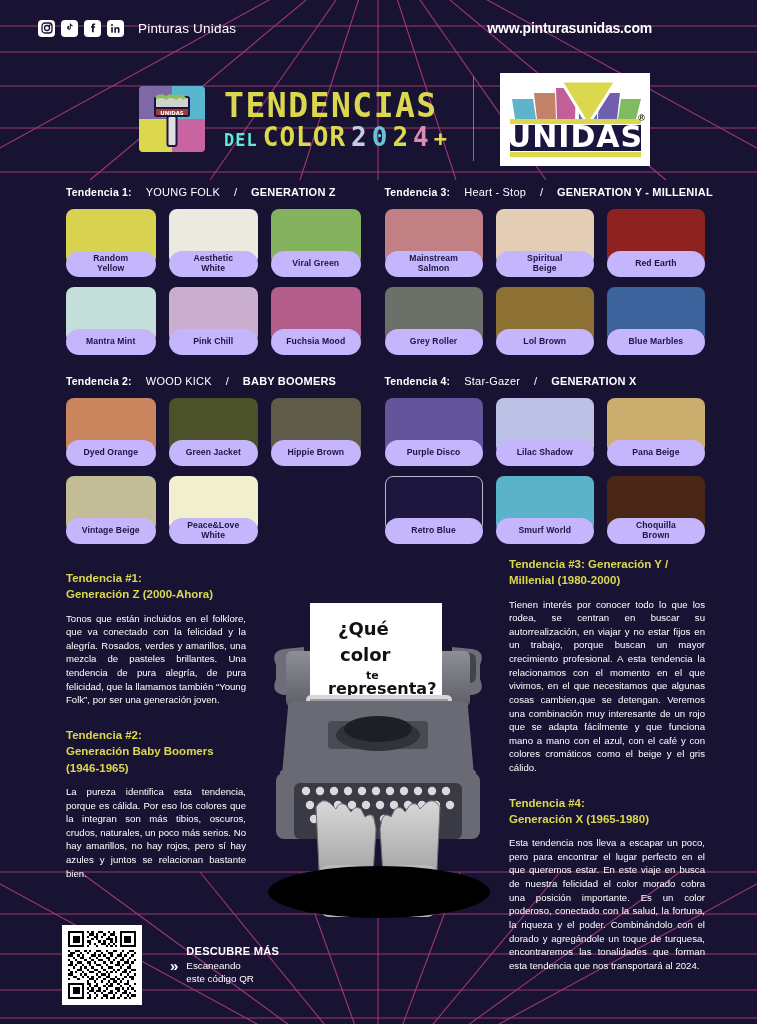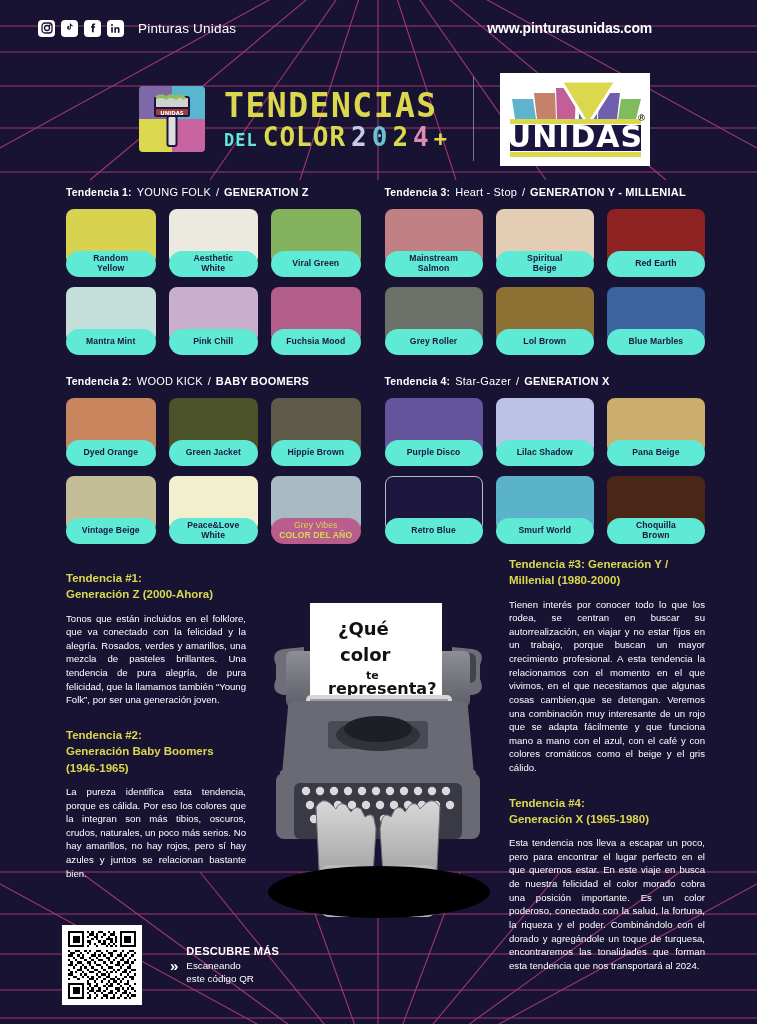--- a/index.html
+++ b/index.html
@@ -70,34 +70,34 @@
   }
   .ul-reg { position:absolute; right:5px; top:40px; font-size:9px; font-weight:bold; color:#111; }
 
   
   .palettes { position:absolute; left:0; top:186px; width:757px; z-index:5; }
   .pal-row { display:flex; }
   .pal-block { width:50%; padding:0 0 0 0; }
   .pal-block.left  { padding-left:66px; padding-right:18px; }
   .pal-block.right { padding-left:6px;  padding-right:52px; }
 
-  .pal-title { display:flex; align-items:baseline; gap:5px; margin-bottom:11px; white-space:nowrap; }
+  .pal-title { display:flex; align-items:baseline; gap:14px; margin-bottom:11px; white-space:nowrap; }
   .pt-num  { color:#ffffff; font-size:10.5px; font-weight:bold; letter-spacing:.2px; }
   .pt-name { color:#ffffff; font-size:11px; font-weight:400; letter-spacing:.2px; }
   .pt-slash{ color:#ffffff; font-size:11px; font-weight:400; }
   .pt-gen  { color:#ffffff; font-size:11px; font-weight:bold; letter-spacing:.2px; }
 
   .swatch-grid { display:grid; grid-template-columns:repeat(3, 1fr); gap:10px 13px; }
   .swatch { position:relative; height:68px; }
   .sw-color {
     position:absolute; left:0; top:0; right:0; height:56px; border-radius:8px;
   }
   .sw-label {
     position:absolute; left:0; right:0; bottom:0;
-    background:#5eead4; border-radius:13px; min-height:26px;
+    background:#c4b5fd; border-radius:13px; min-height:26px;
     display:flex; align-items:center; justify-content:center; text-align:center;
     color:#1b1540; font-size:8.6px; font-weight:bold; line-height:1.12;
     padding:3px 4px; letter-spacing:.1px;
   }
   .sw-label.pink { background:#b95d8d; }
   .sw-label.pink .ln1 { color:#dcd84e; font-weight:normal; }
   .sw-label.pink .ln2 { color:#dcd84e; font-weight:bold; }
 
   
   .copy-left {
@@ -431,29 +431,20 @@
                 <div class="ln1">Vintage Beige</div>
               </div>
             </div>
           </div>
           <div class="swatch">
             <div class="sw-color" style="background: rgb(242, 239, 206);"></div>
             <div class="sw-label">
               <div>
                 <div class="ln1">Peace&amp;Love</div>
                 <div class="ln2">White</div>
-              </div>
-            </div>
-          </div>
-          <div class="swatch">
-            <div class="sw-color" style="background: rgb(169, 186, 195);"></div>
-            <div class="sw-label pink">
-              <div>
-                <div class="ln1">Grey Vibes</div>
-                <div class="ln2">COLOR DEL AÑO</div>
               </div>
             </div>
           </div>
         </div>
     </div>
     <div class="pal-block right">
       <div class="pal-title">
         <span class="pt-num">Tendencia 4:</span>
         <span class="pt-name">Star-Gazer</span>
         <span class="pt-slash">/</span>

